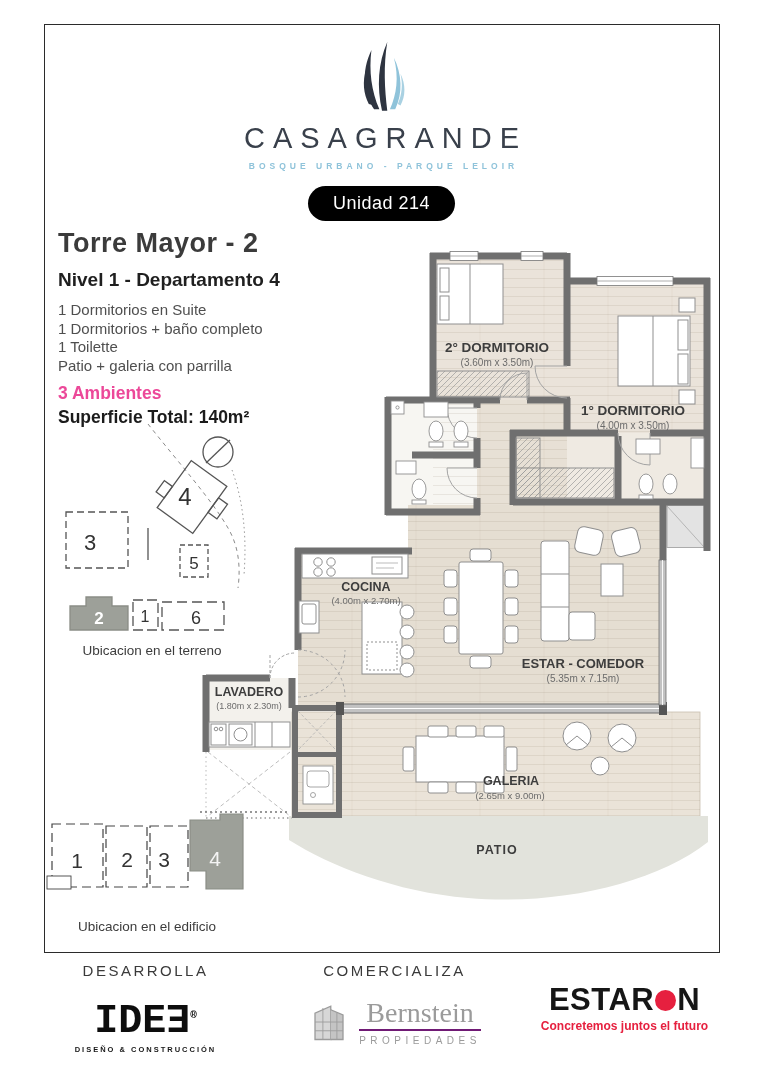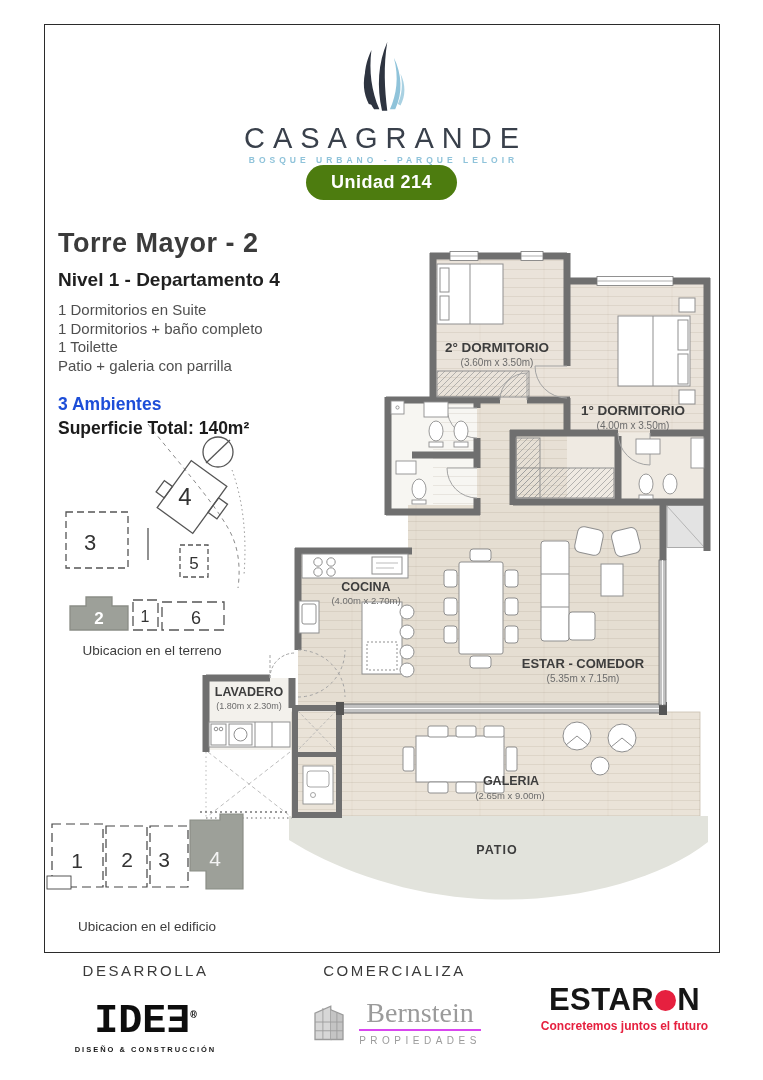--- a/index.html
+++ b/index.html
@@ -6,50 +6,50 @@
   body{
     width:763px;height:1080px;position:relative;background:#ffffff;
     font-family:"Liberation Sans", sans-serif;overflow:hidden;
     -webkit-font-smoothing:antialiased;
   }
   .frame{position:absolute;left:44px;top:24px;width:674px;height:927px;border:1.5px solid #2b2b2b;}
 
   
   .logo-wrap{position:absolute;top:38px;left:0;width:763px;text-align:center;z-index:3;}
   .brand-name{font-size:29px;letter-spacing:8px;color:#39404b;font-weight:500;margin-top:2px;padding-left:8px;}
-  .brand-tag{font-size:8.5px;letter-spacing:4px;color:#8fc3da;font-weight:700;padding-left:4px;}
-  .badge{display:inline-block;background:#4d7c0f;color:#fff;font-weight:700;
+  .brand-tag{font-size:8.5px;letter-spacing:4px;color:#8fc3da;font-weight:700;margin-top:6px;padding-left:4px;}
+  .badge{display:inline-block;margin-top:15px;background:#000000;color:#fff;font-weight:400;
          font-size:18px;padding:7px 25px;border-radius:22px;letter-spacing:.5px;}
 
   
   .title-block{position:absolute;left:58px;top:228px;width:340px;z-index:3;}
   .tb-title{font-size:27px;font-weight:600;color:#3b3b3b;letter-spacing:.5px;}
   .tb-sub{font-size:19px;font-weight:800;color:#1f1f1f;margin-top:10px;}
   .tb-feats{margin-top:10px;font-size:15px;color:#4f4f4f;line-height:1.24;font-weight:400;}
-  .tb-amb{font-size:17.5px;font-weight:800;color:#1d4ed8;margin-top:19px;}
+  .tb-amb{font-size:17.5px;font-weight:800;color:#ec4899;margin-top:8px;}
   .tb-sup{font-size:17.5px;font-weight:800;color:#1b1b1b;margin-top:3px;}
 
   
   svg.plan{position:absolute;left:0;top:0;width:763px;height:1080px;z-index:1;}
   svg text{font-family:"Liberation Sans", sans-serif;}
 
   
   .f-col{position:absolute;top:962px;text-align:center;z-index:3;}
   .f-col1{left:48px;width:195px;text-align:center;}
   .f-col2{left:282px;width:225px;}
   .f-col3{left:512px;width:225px;}
   .f-role{font-size:15px;letter-spacing:2.5px;color:#3a3a3a;font-weight:400;}
   .idee{margin-top:24px;font-family:Liberation Mono, monospace;font-size:40px;font-weight:800;
         color:#0d0d0d;line-height:.95;letter-spacing:0;}
   .idee sup{font-size:11px;}
   .idee-sub{font-size:7.5px;letter-spacing:2px;font-weight:700;color:#161616;margin-top:4px;}
   .bern{margin-top:20px;display:flex;align-items:center;justify-content:center;gap:9px;}
   .bern-col{text-align:center;}
   .bern-name{font-family:"Liberation Serif",serif;font-size:28px;color:#9b9b9b;
-             border-bottom:2px solid #d946ef;line-height:1.02;padding-bottom:1px;}
+             border-bottom:2px solid #701a75;line-height:1.02;padding-bottom:1px;}
   .bern-sub{font-size:10px;letter-spacing:4.5px;color:#9b9b9b;margin-top:4px;font-weight:400;}
   .over{margin-top:22px;font-size:31px;font-weight:900;color:#161616;letter-spacing:.5px;line-height:1;}
   .over .dot{display:inline-block;width:21px;height:21px;border-radius:50%;background:#e6203f;
              margin:0 1px;vertical-align:-1px;}
   .over-sub{font-size:12px;color:#e6203f;font-weight:600;margin-top:4px;}
 </style>
 </head>
 <body>
 
 <div class="frame"></div>

